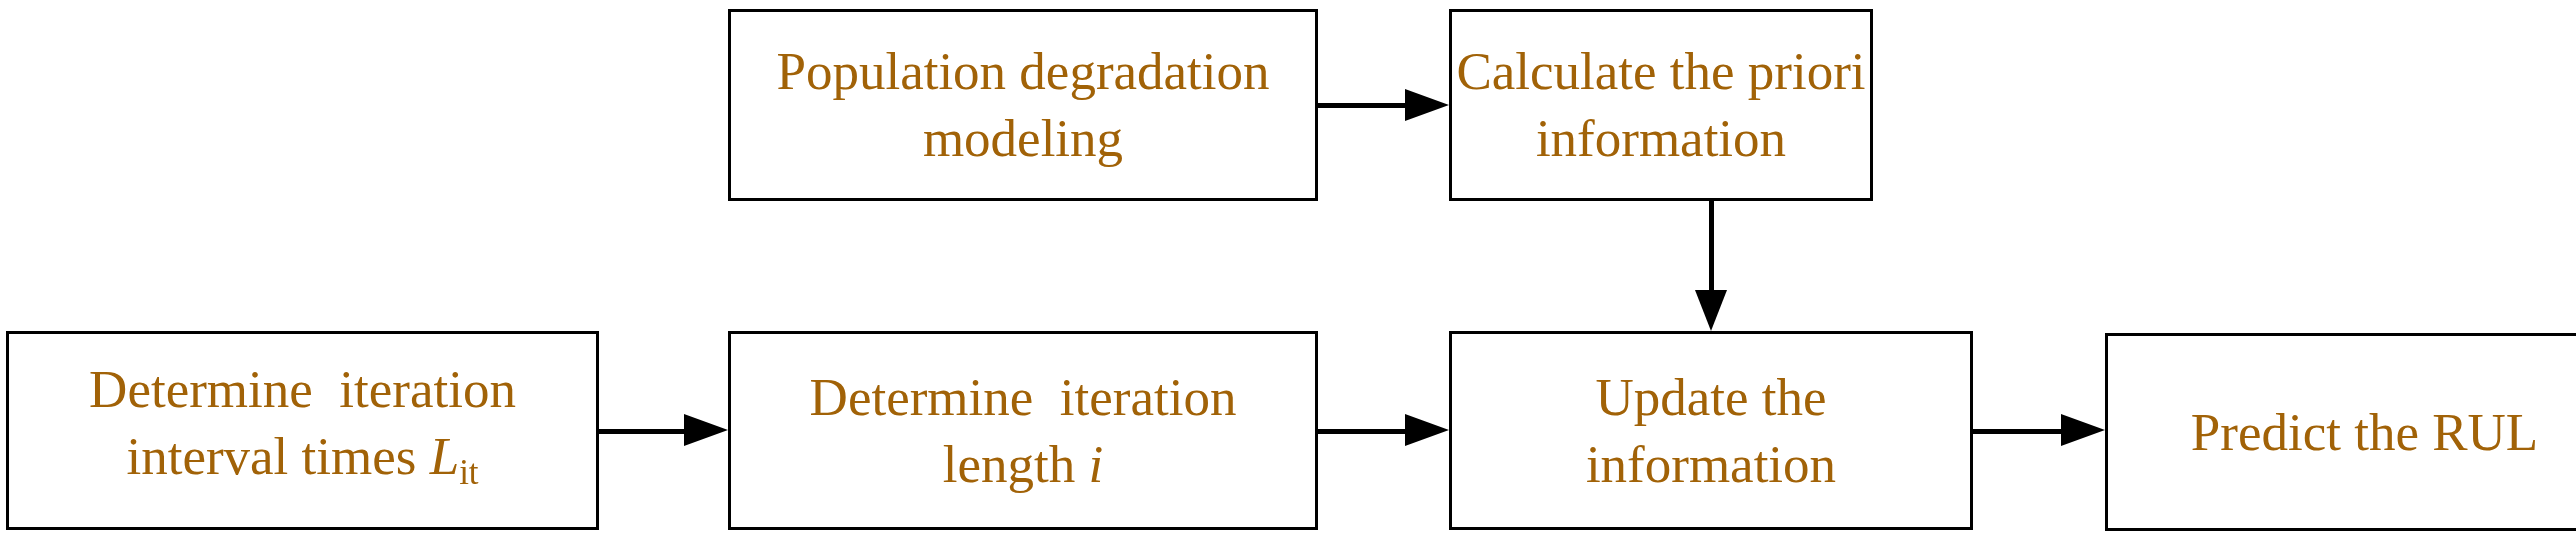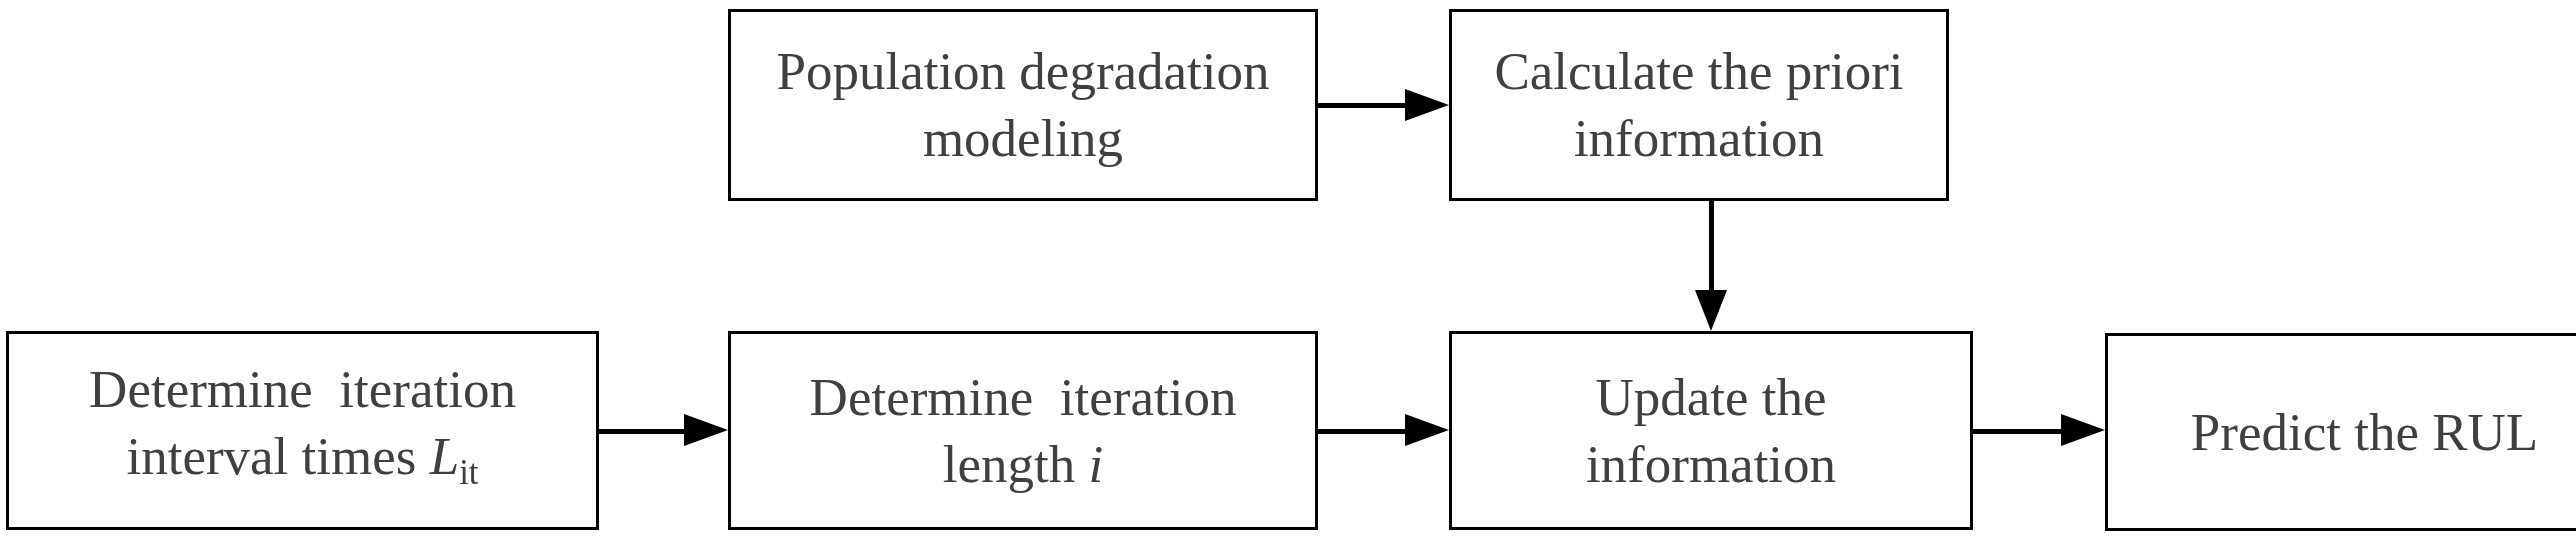--- a/index.html
+++ b/index.html
@@ -3,41 +3,41 @@
 <meta charset="utf-8">
 <style>
   * { margin: 0; padding: 0; box-sizing: border-box; }
   html, body { background: #ffffff; }
   .canvas {
     position: relative;
     width: 2576px;
     height: 540px;
     background: #ffffff;
     font-family: "Liberation Serif", serif;
-    color: #404040;
+    color: #a16207;
     overflow: hidden;
   }
   .box {
     position: absolute;
     border: 3.8px solid #000000;
     background: #ffffff;
     display: flex;
     align-items: center;
     justify-content: center;
     text-align: center;
     font-size: 53px;
     line-height: 67px;
   }
   .box .t { white-space: pre-wrap; }
   .var { font-style: italic; }
   .sub { font-size: 0.66em; vertical-align: -0.28em; }
 
   
   #box-population { left: 728px;  top: 9px;  width: 590px; height: 192px; }
-  #box-priori     { left: 1449px; top: 9px;  width: 500px; height: 192px; }
+  #box-priori     { left: 1449px; top: 9px;  width: 424px; height: 192px; }
   #box-interval   { left: 6px;    top: 331px; width: 593px; height: 199px; }
   #box-times      { left: 728px;  top: 331px; width: 590px; height: 199px; }
   #box-update     { left: 1449px; top: 331px; width: 524px; height: 199px; text-align: center; }
   #box-predict    { left: 2105px; top: 333px; width: 519px; height: 198px; }
 
   
   .shaft-h { position: absolute; height: 4.6px; background: #000000; }
   .shaft-v { position: absolute; width: 4.6px;  background: #000000; }
   .head-right {
     position: absolute; width: 0; height: 0;

